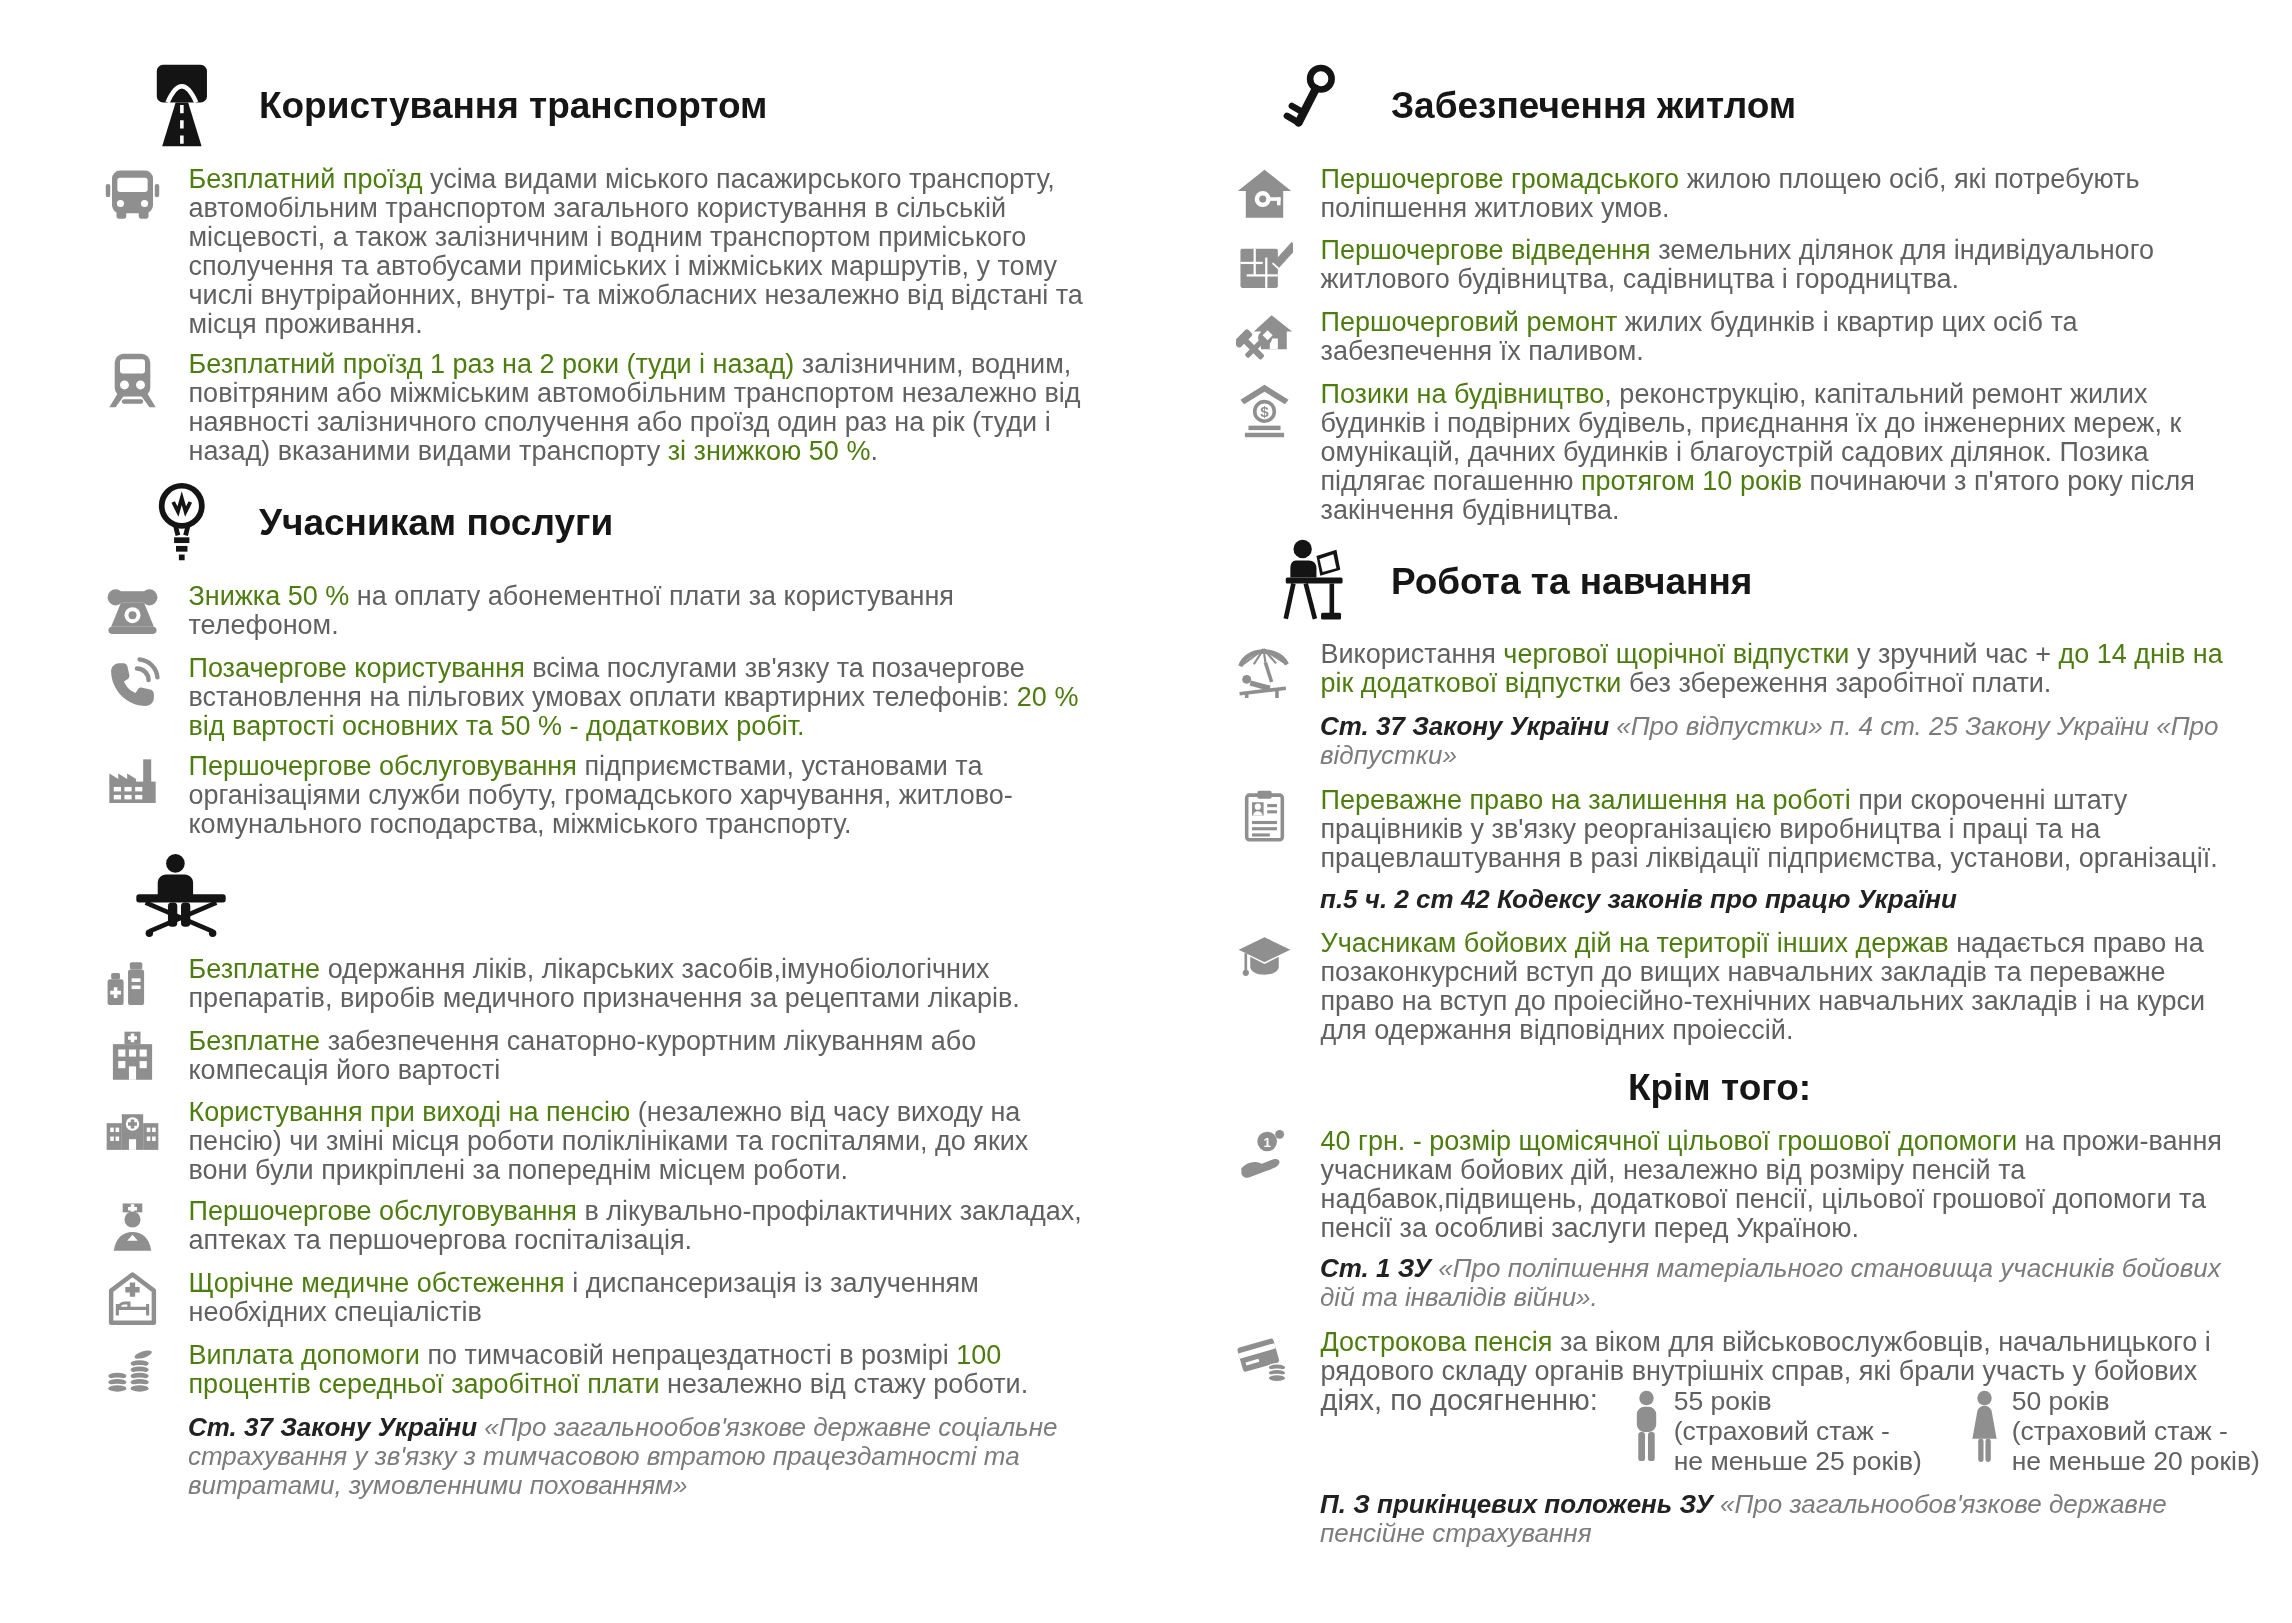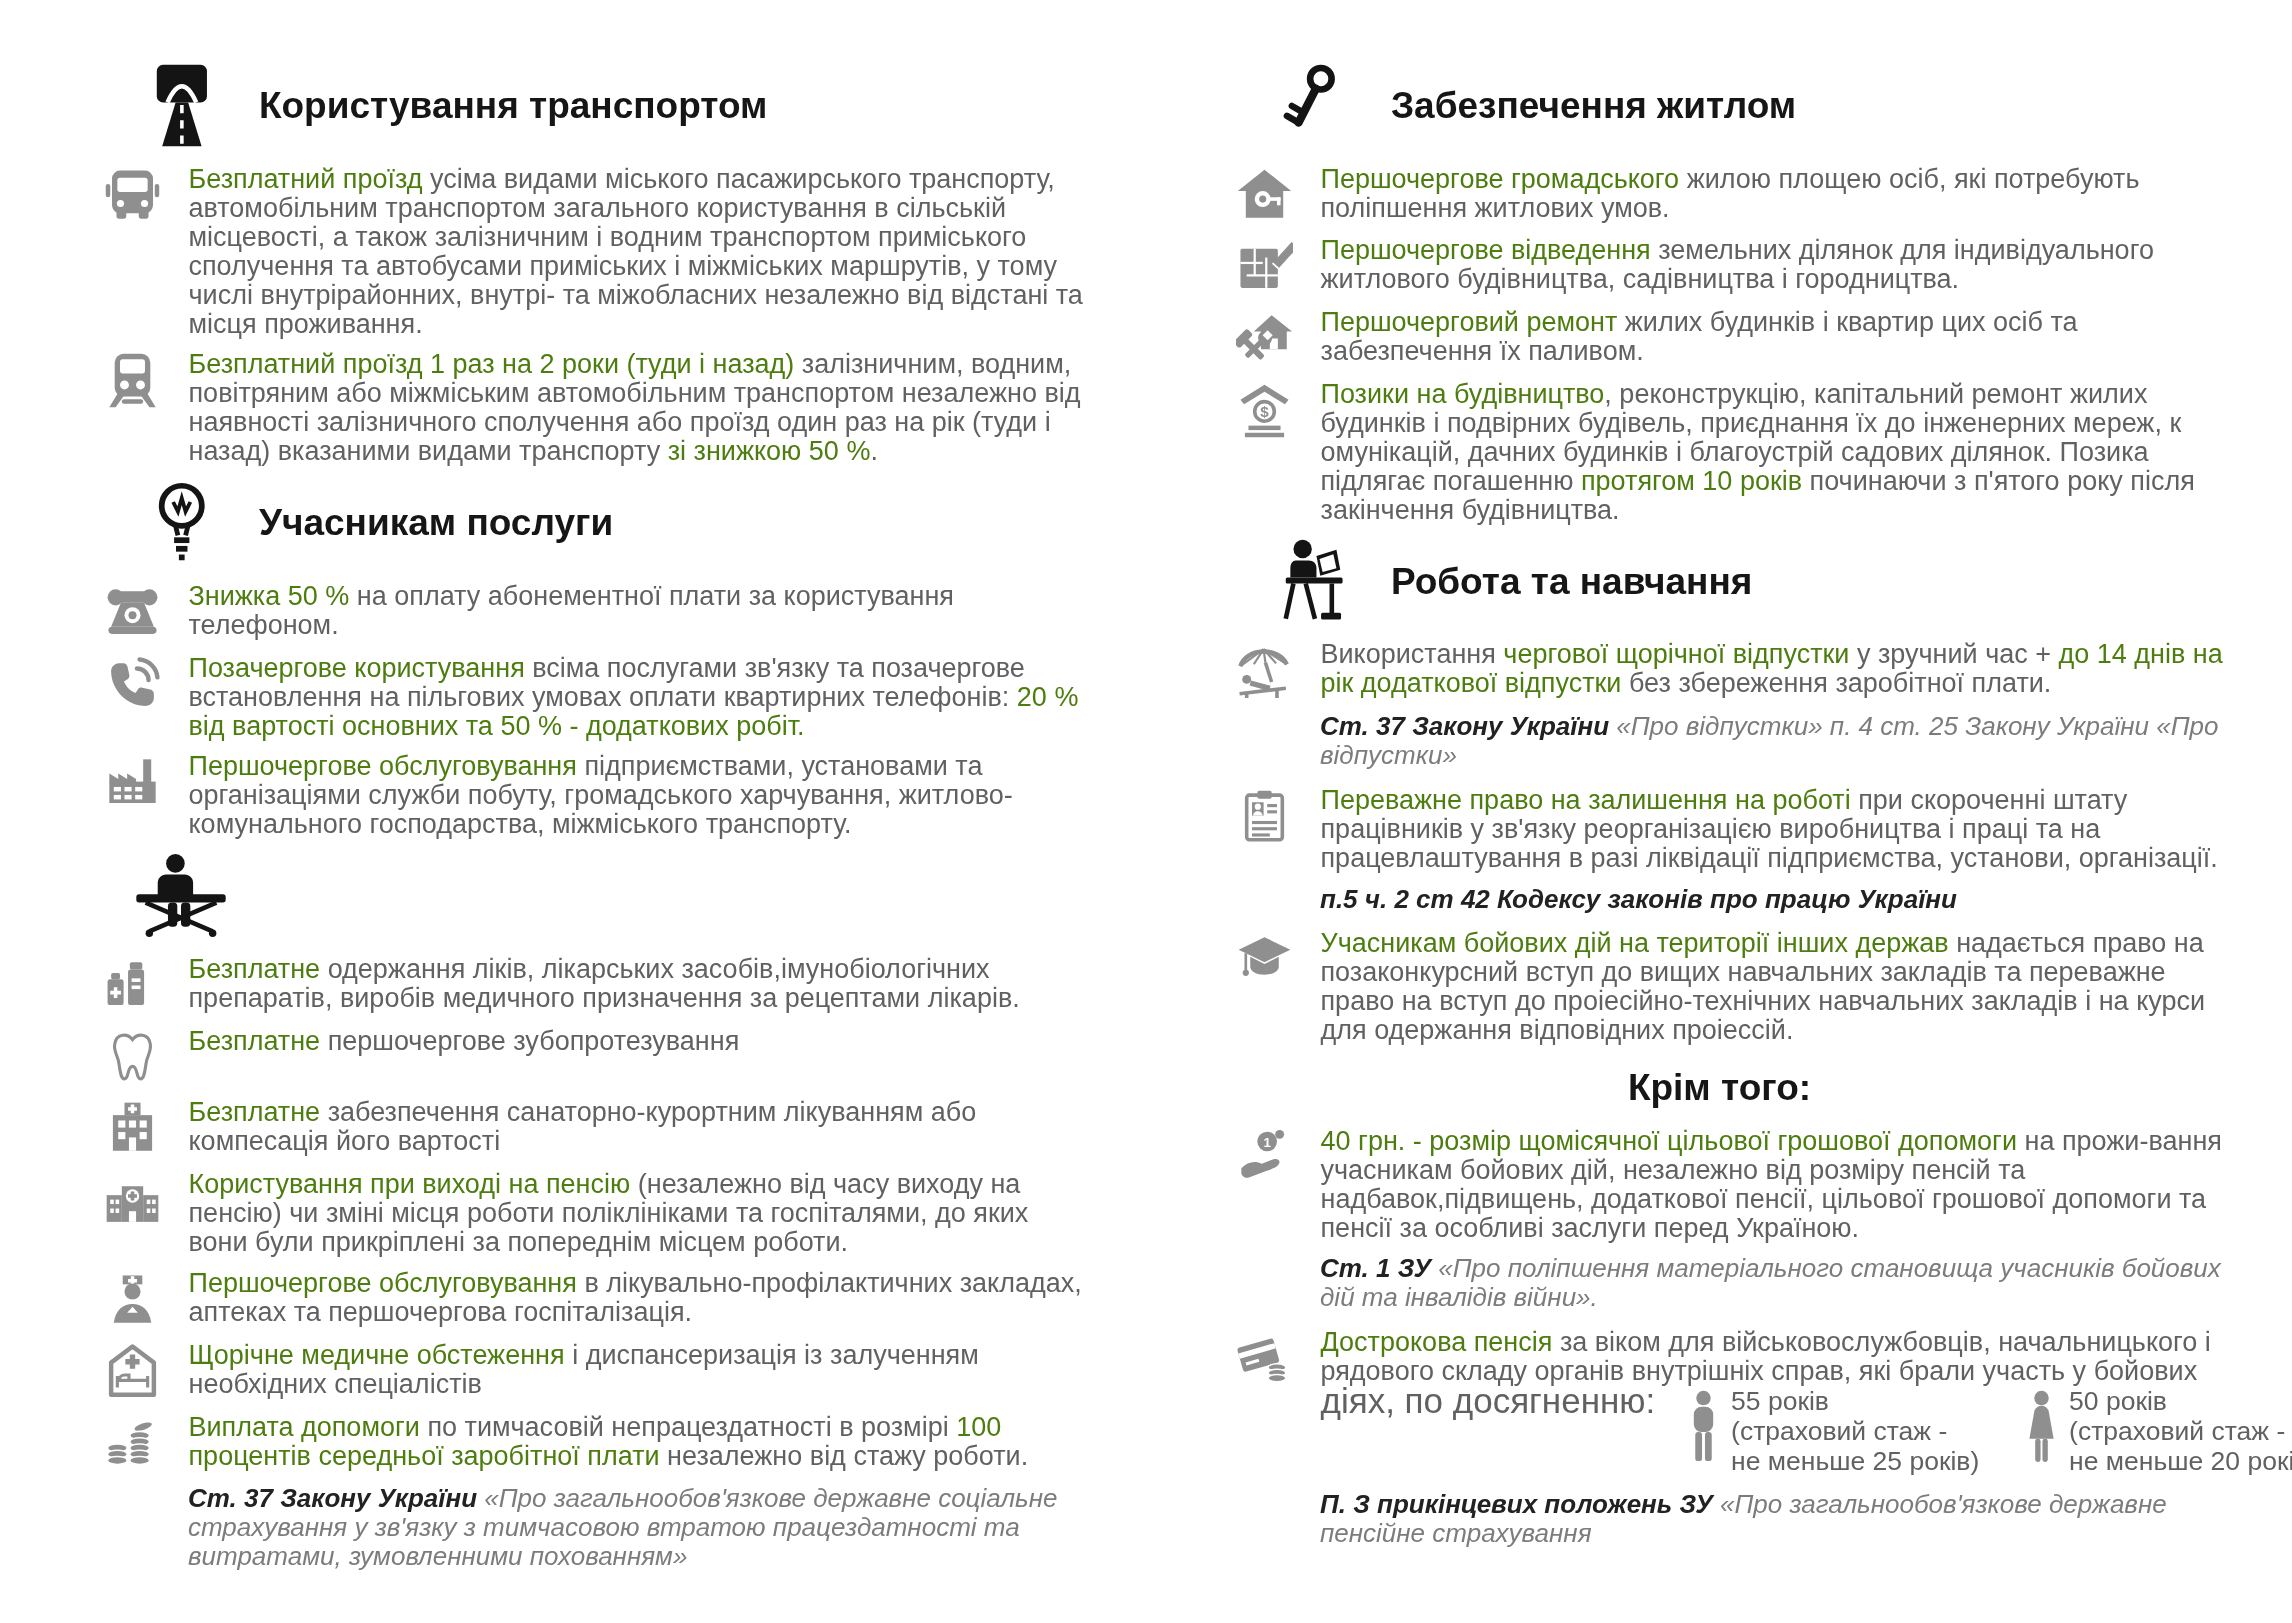--- a/index.html
+++ b/index.html
@@ -23,21 +23,21 @@
   .bullet{display:flex;margin-bottom:11.8px;}
   .bicon{flex:0 0 65px;margin-right:23.5px;display:flex;justify-content:center;align-items:flex-start;color:#8f8f8f;padding-top:1px;}
   .bicon svg{width:57px;height:59px;}
   .btext{font-size:27px;line-height:29px;color:#616161;}
   .btext strong{color:#4d7c0f;font-weight:normal;}
 
   .note{margin:2px 0 15.7px 88px;font-style:italic;font-size:26px;line-height:29px;color:#7c7c7c;}
   .note strong{color:#222222;font-weight:bold;}
 
   .ages-row{display:flex;align-items:flex-start;margin-top:0px;}
-  .ages-prefix{font-size:35px;line-height:29px;color:#616161;flex:0 0 auto;}
+  .ages-prefix{font-size:29px;line-height:29px;color:#616161;flex:0 0 auto;}
   .person{display:flex;align-items:flex-start;margin-left:33px;}
   .person + .person{margin-left:47px;}
   .person-figure{color:#8f8f8f;margin-right:11.8px;margin-top:3.9px;}
   .person-figure svg{width:31px;height:84px;}
   .person-lines{font-size:26.5px;line-height:30px;color:#616161;white-space:nowrap;}
 </style>
 </head>
 <body>
 
 <div class="page">
@@ -171,30 +171,20 @@
             <rect x="27" y="14" width="18" height="40" rx="3"></rect>
             <rect x="31" y="24" width="10" height="4" fill="#fff"></rect>
             <rect x="31" y="32" width="10" height="4" fill="#fff"></rect>
             <rect x="8" y="18" width="10" height="7" rx="2"></rect>
             <rect x="4" y="25" width="18" height="29" rx="3"></rect>
             <path d="M11 34h4v4h4v4h-4v4h-4v-4H7v-4h4z" fill="#fff"></path>
           </svg>
         </span>
         <div>
           <div class="btext"><strong>Безплатне</strong><span> одержання ліків, лікарських засобів,імунобіологічних препаратів, виробів медичного призначення за рецептами лікарів.</span></div>
-        </div>
-      </div>
-      <div class="bullet">
-        <span class="bicon">
-          <svg viewBox="0 0 64 64">
-            <path d="M32 12C27 5 14 4 12 17c-1 7 2 11 4 18 2 8 2 21 7 21 5 0 3-14 9-14s4 14 9 14c5 0 5-13 7-21 2-7 5-11 4-18C50 4 37 5 32 12z" fill="none" stroke="currentColor" stroke-width="3.5"></path>
-          </svg>
-        </span>
-        <div>
-          <div class="btext"><strong>Безплатне</strong><span> першочергове зубопротезування</span></div>
         </div>
       </div>
       <div class="bullet">
         <span class="bicon">
           <svg viewBox="0 0 64 64" fill="currentColor">
             <rect x="23" y="3" width="18" height="14"></rect>
             <path d="M30 5h4v3h3v4h-3v3h-4v-3h-3V8h3z" fill="#fff"></path>
             <rect x="10" y="17" width="44" height="40"></rect>
             <g fill="#fff">
               <rect x="16" y="23" width="8" height="8"></rect>

